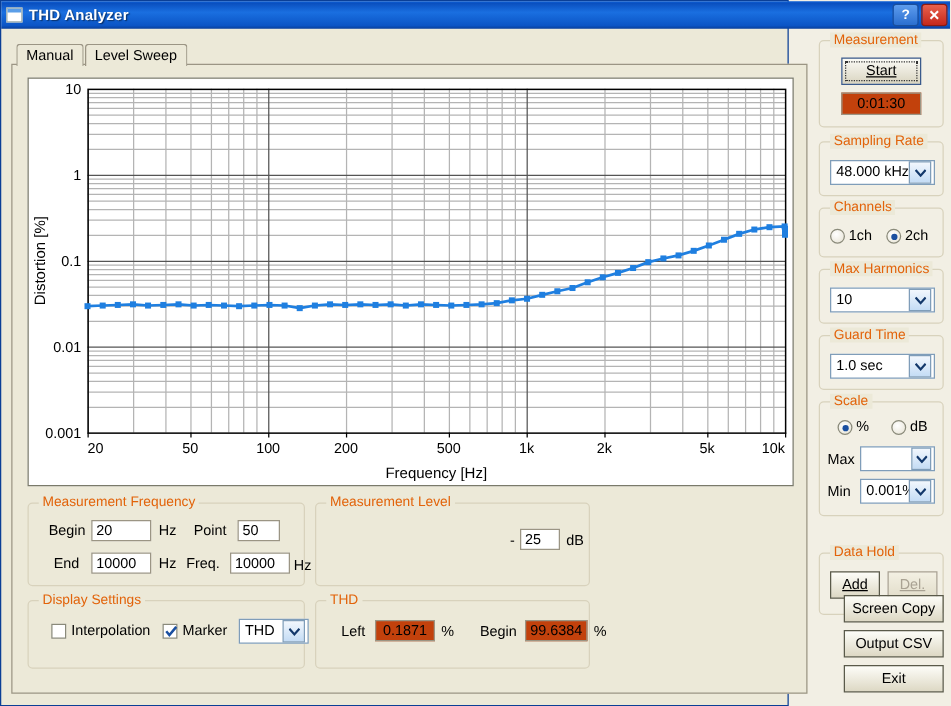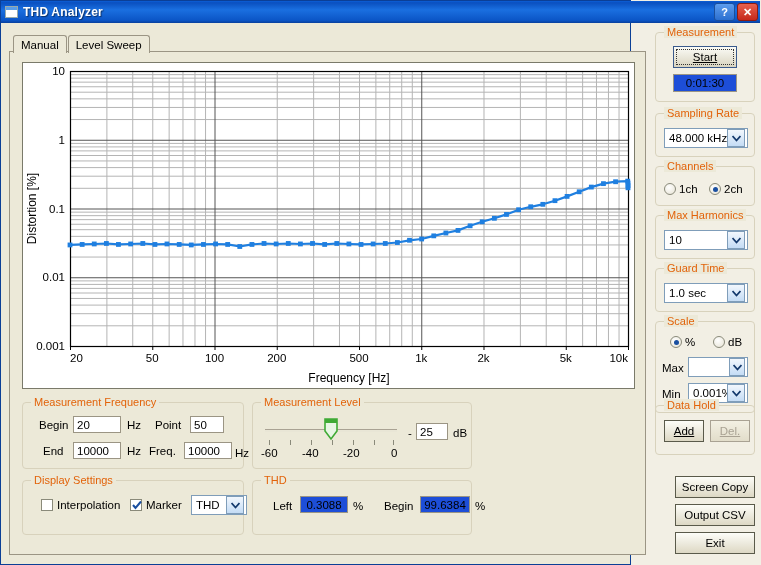--- a/index.html
+++ b/index.html
@@ -46,21 +46,21 @@
   .chart-svg{display:block;}
 
   
   .group{position:absolute;border:1px solid #d8d2bc;border-radius:4px;box-sizing:border-box;}
   .group>.legend{position:absolute;top:-7px;left:8px;background:#ece9d8;padding:0 3px;
     color:#e2630a;font-size:11px;white-space:nowrap;}
 
   .lbl{font-size:11.5px;color:#000;}
   .txt{border:1px solid #9b9584;background:#fff;height:17px;line-height:16px;
     font-size:11.5px;padding:0 3px;box-sizing:border-box;font-family:"Liberation Sans",sans-serif;}
-  .txtro{border:1px solid #9b9584;background:#1d4ed8;height:17px;line-height:16px;
+  .txtro{border:1px solid #9b9584;background:#c2410c;height:17px;line-height:16px;
     font-size:11.5px;padding:0 3px;box-sizing:border-box;text-align:center;}
 
   .combo{border:1px solid #7f9db9;background:#fff;height:20px;box-sizing:border-box;
     display:flex;align-items:center;position:relative;}
   .combo .cval{flex:1;padding-left:4px;font-size:11.5px;white-space:nowrap;overflow:hidden;}
   .combo .carrow{width:16px;height:16px;margin-right:2px;border:1px solid #7f9db9;
     background:linear-gradient(to bottom,#f2f7fd,#c4dcf5);display:flex;align-items:center;justify-content:center;}
   .combo .carrow svg{display:block;}
 
   .btn{border:1px solid #5a5a4a;background:linear-gradient(to bottom,#fdfdf8,#ddd8c4);
@@ -266,42 +266,20 @@
       <span class="lbl" style="position:absolute;left:20px;top:42px;">End</span>
       <input class="txt" style="position: absolute; left: 50px; top: 39px; width: 48px;" value="10000">
       <span class="lbl" style="position:absolute;left:104px;top:42px;">Hz</span>
       <span class="lbl" style="position:absolute;left:126px;top:42px;">Freq.</span>
       <input class="txt" style="position: absolute; left: 161px; top: 39px; width: 48px;" value="10000">
       <span class="lbl" style="position:absolute;left:212px;top:44px;">Hz</span>
     </div>
 
     <div class="group" style="left:242px;top:350px;width:220px;height:67px;">
       <div class="legend">Measurement Level</div>
-      <div style="position:absolute;left:12px;top:14px;width:132px;height:40px;">
-        <div style="position:absolute;left:0;top:12px;width:132px;height:3px;background:#e9e6d6;border-top:1px solid #a9a293;box-sizing:border-box;"></div>
-        <svg width="132" height="40" style="position:absolute;left:0;top:0;">
-          <g stroke="#8a8a7a" stroke-width="1">
-            <line x1="4.5" y1="23" x2="4.5" y2="28"></line>
-              <line x1="25.5" y1="23" x2="25.5" y2="28"></line>
-            <line x1="46.5" y1="23" x2="46.5" y2="28"></line>
-              <line x1="67.5" y1="23" x2="67.5" y2="28"></line>
-            <line x1="88.5" y1="23" x2="88.5" y2="28"></line>
-              <line x1="109.5" y1="23" x2="109.5" y2="28"></line>
-            <line x1="128.5" y1="23" x2="128.5" y2="28"></line>
-          </g>
-          <g transform="translate(66,2)">
-            <path d="M-6,0 L6,0 L6,12 L0,20 L-6,12 Z" fill="#e8f6e4" stroke="#3faa35" stroke-width="1.6"></path>
-            <rect x="-6" y="0" width="12" height="4" fill="#3faa35"></rect>
-          </g>
-        </svg>
-        <span class="lbl" style="position:absolute;left:-4px;top:30px;">-60</span>
-        <span class="lbl" style="position:absolute;left:37px;top:30px;">-40</span>
-        <span class="lbl" style="position:absolute;left:78px;top:30px;">-20</span>
-        <span class="lbl" style="position:absolute;left:126px;top:30px;">0</span>
-      </div>
       <span class="lbl" style="position:absolute;left:155px;top:24px;">-</span>
       <input class="txt" style="position: absolute; left: 163px; top: 20px; width: 32px;" value="25">
       <span class="lbl" style="position:absolute;left:200px;top:24px;">dB</span>
     </div>
 
     <div class="group" style="left:12px;top:428px;width:222px;height:55px;">
       <div class="legend">Display Settings</div>
       <div class="check" style="position:absolute;left:18px;top:18px;">
         <span class="box">
           
@@ -322,21 +300,21 @@
           <svg width="9" height="7" viewBox="0 0 9 7">
               <path d="M0.5 1 L4.5 5.5 L8.5 1" stroke="#13386b" stroke-width="1.8" fill="none"></path>
             </svg>
         </span>
       </div>
     </div>
 
     <div class="group" style="left:242px;top:428px;width:220px;height:55px;">
       <div class="legend">THD</div>
       <span class="lbl" style="position:absolute;left:20px;top:19px;">Left</span>
-      <span class="txtro" style="position:absolute;left:47px;top:15px;width:48px;display:inline-block;">0.3088</span>
+      <span class="txtro" style="position:absolute;left:47px;top:15px;width:48px;display:inline-block;">0.1871</span>
       <span class="lbl" style="position:absolute;left:100px;top:19px;">%</span>
       <span class="lbl" style="position:absolute;left:131px;top:19px;">Begin</span>
       <span class="txtro" style="position:absolute;left:167px;top:15px;width:50px;display:inline-block;">99.6384</span>
       <span class="lbl" style="position:absolute;left:222px;top:19px;">%</span>
     </div>
   </div>
 
   <div class="side">
 
     <div class="group" style="left:2px;top:5px;width:100px;height:70px;">
@@ -424,21 +402,21 @@
       <div class="combo" style="position:absolute;left:32px;top:61px;width:60px;">
         <span class="cval">0.001%</span>
         <span class="carrow">
           <svg width="9" height="7" viewBox="0 0 9 7">
               <path d="M0.5 1 L4.5 5.5 L8.5 1" stroke="#13386b" stroke-width="1.8" fill="none"></path>
             </svg>
         </span>
       </div>
     </div>
 
-    <div class="group" style="left:2px;top:378px;width:100px;height:50px;">
+    <div class="group" style="left:2px;top:415px;width:100px;height:50px;">
       <div class="legend">Data Hold</div>
       <div class="btn" style="position:absolute;left:8px;top:14px;width:40px;height:22px;justify-content:center;">
         <span class="u">Add</span>
       </div>
       <div class="btn disabled" style="position:absolute;left:54px;top:14px;width:40px;height:22px;
             background:linear-gradient(to bottom,#f3f0e3,#e2ddca);">
         <span class="u">Del.</span>
       </div>
     </div>
 

